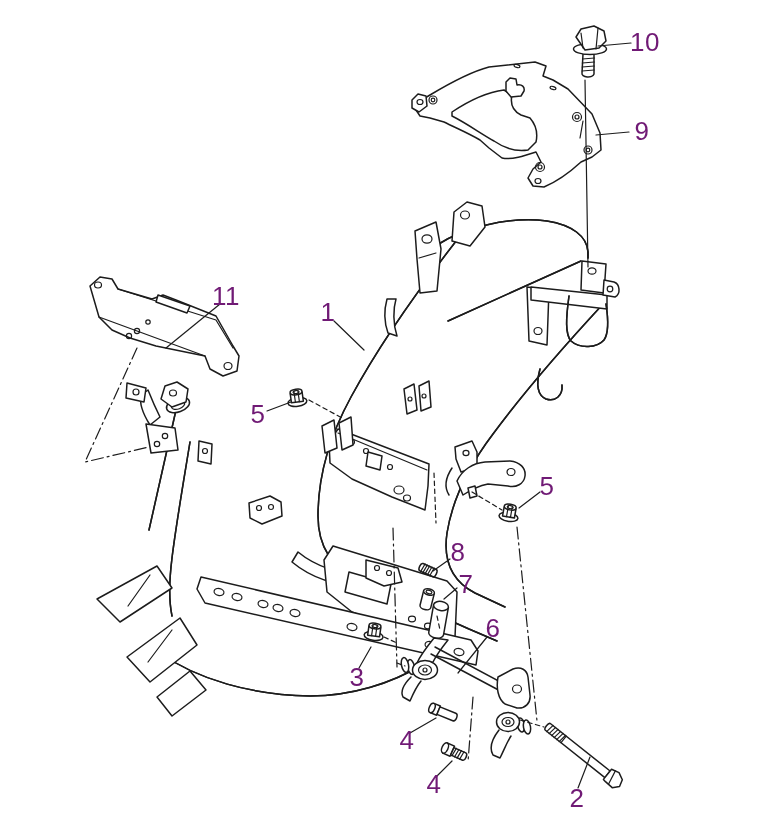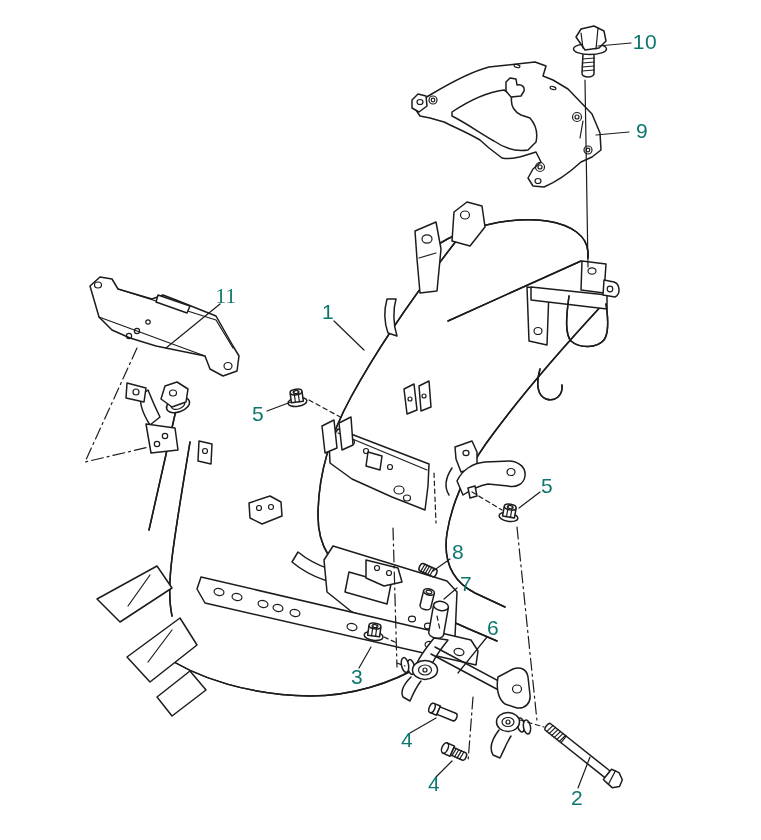--- a/index.html
+++ b/index.html
@@ -1,20 +1,20 @@
 <!DOCTYPE html>
 <html><head>
 <meta charset="utf-8">
 <style>
   html,body{margin:0;padding:0;background:#ffffff;}
   .canvas{position:relative;width:761px;height:840px;background:#ffffff;overflow:hidden;
           font-family:"Liberation Sans",sans-serif;}
   .canvas svg{position:absolute;left:0;top:0;}
   .callout{position:absolute;transform:translate(-50%,-50%);
-           font-size:21px;color:#0f766e;letter-spacing:.5px;user-select:none;}
+           font-size:26px;color:#701a75;letter-spacing:.5px;user-select:none;}
   
   .ln{stroke:#1c1c1c;fill:none;stroke-width:1.5;stroke-linejoin:round;stroke-linecap:round;}
   .f{fill:#ffffff;}
   .thin{stroke-width:1.2;}
   .dd{stroke-dasharray:12 4 2 4;stroke-width:1.2;}
   .da{stroke-dasharray:4.5 3.5;stroke-width:1.2;}
 </style>
 </head>
 <body>
 
@@ -275,14 +275,14 @@
   <div class="callout" style="left: 357px; top: 677px;">3</div>
   <div class="callout" style="left: 407px; top: 740px;">4</div>
   <div class="callout" style="left: 434px; top: 784px;">4</div>
   <div class="callout" style="left: 258px; top: 414px;">5</div>
   <div class="callout" style="left: 547px; top: 486px;">5</div>
   <div class="callout" style="left: 493px; top: 628px;">6</div>
   <div class="callout" style="left: 466px; top: 584px;">7</div>
   <div class="callout" style="left: 458px; top: 552px;">8</div>
   <div class="callout" style="left: 642px; top: 131px;">9</div>
   <div class="callout" style="left: 645px; top: 42px;">10</div>
-  <div class="callout" style="left: 226px; top: 296px; font-family: Liberation Serif, serif;">11</div>
+  <div class="callout" style="left: 226px; top: 296px;">11</div>
 </div>
 
 </body></html>

